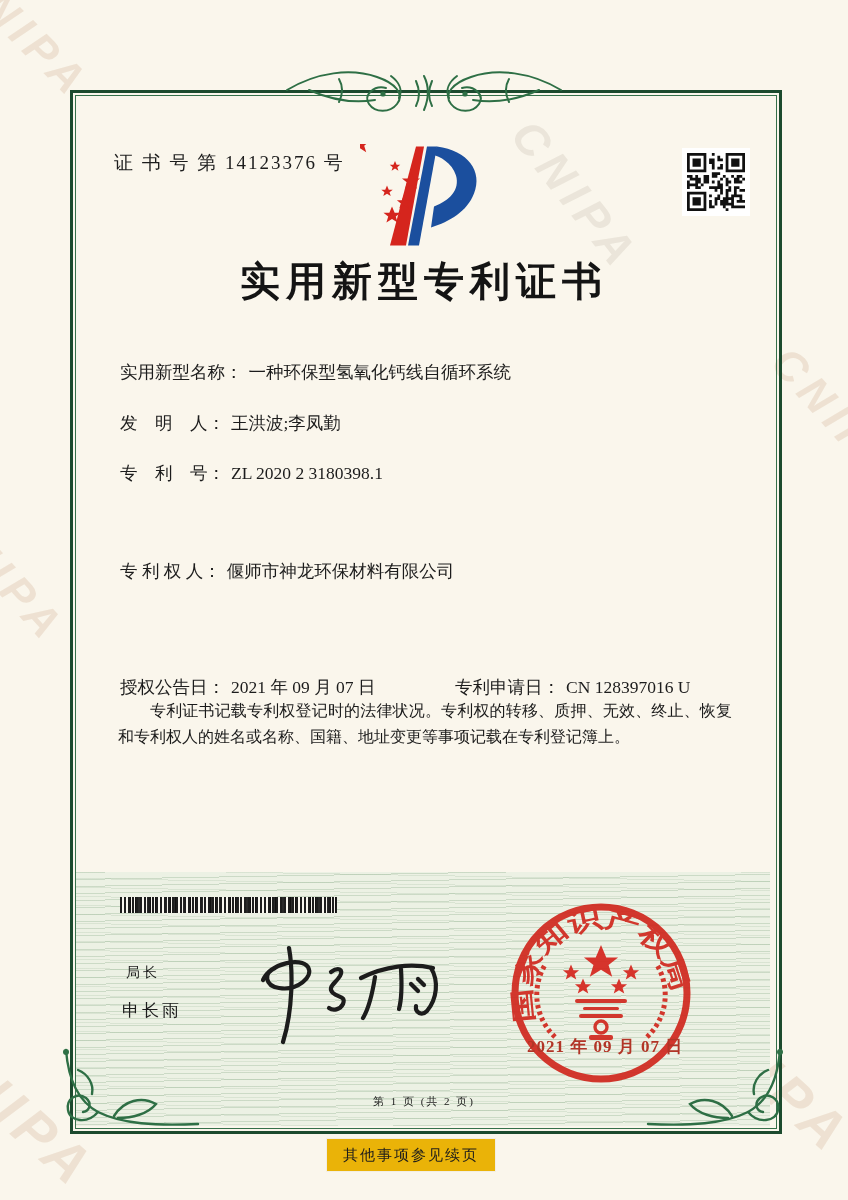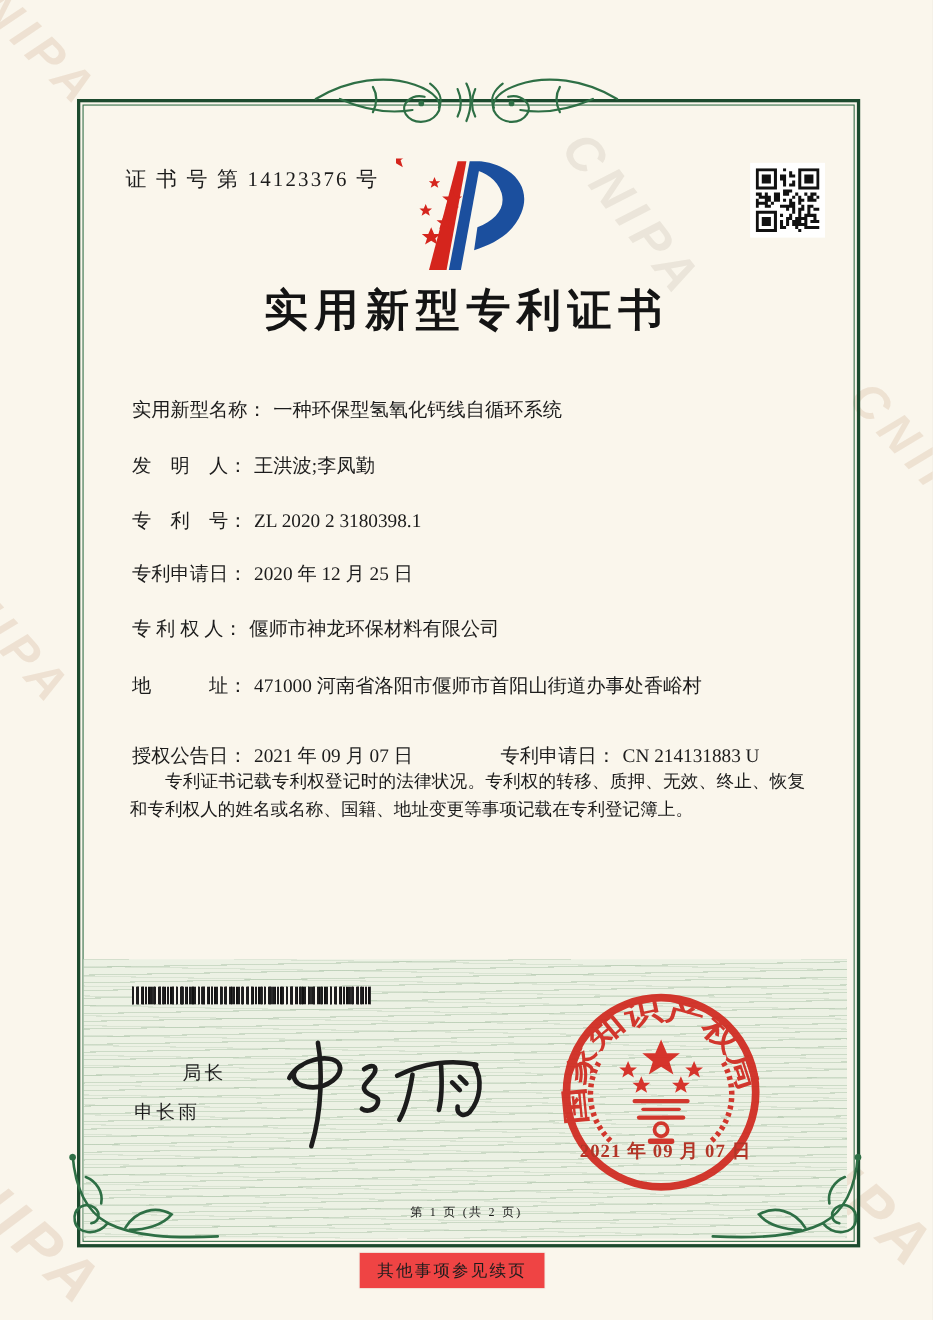--- a/index.html
+++ b/index.html
@@ -52,33 +52,33 @@
              font-size:16px;line-height:26px;text-align:justify;color:#1a1a1a;}
   .body-text p{margin:0;text-indent:2em;}
   
   .barcode{position:absolute;left:120px;top:897px;width:217px;height:16px;
     background:
       repeating-linear-gradient(90deg,#1d1d1d 0 2px,transparent 2px 4px),
       repeating-linear-gradient(90deg,#111 0 1px,transparent 1px 5px),
       repeating-linear-gradient(90deg,#2a2a2a 0 2px,transparent 2px 9px);
     background-color:#f8f6ef;}
   
-  .officer-title{position:absolute;left:126px;top:964px;font-size:17px;
-     font-family:Liberation Mono, monospace;font-weight:500;letter-spacing:3px;margin-left:40px;}
+  .officer-title{position:absolute;left:126px;top:964px;font-size:14px;
+     font-family:Liberation Mono, monospace;font-weight:500;letter-spacing:3px;}
   .officer-name{position:absolute;left:122px;top:999px;font-size:17px;
      font-family:"Liberation Sans","DejaVu Sans",sans-serif;font-weight:500;letter-spacing:3px;}
   .signature{position:absolute;left:225px;top:936px;}
   
   .seal{position:absolute;left:509px;top:901px;width:184px;height:184px;opacity:.92;}
   .seal-date{position:absolute;left:527px;top:1035px;font-size:17px;font-weight:bold;
              color:#b23527;letter-spacing:1px;white-space:nowrap;}
   
   .page-info{position:absolute;left:0;right:0;top:1094px;text-align:center;
              font-size:11px;letter-spacing:2px;}
-  .note-box{position:absolute;left:327px;top:1139px;width:168px;height:32px;background:#ef4444;
+  .note-box{position:absolute;left:327px;top:1139px;width:168px;height:32px;background:#eab308;
             box-shadow:0 0 0 1px rgba(0,0,0,0.03);
             display:flex;align-items:center;justify-content:center;
             font-size:15px;letter-spacing:2px;}
 </style>
 </head>
 <body>
 
 <div class="cert">
 
   <div class="wm wm1">CNIPA</div>
@@ -159,33 +159,27 @@
 
   <div class="row" style="top:360px">
     <span class="lbl">实用新型名称：</span><span class="val">一种环保型氢氧化钙线自循环系统</span>
   </div>
   <div class="row" style="top:411px">
     <span class="lbl">发　明　人：</span><span class="val">王洪波;李凤勤</span>
   </div>
   <div class="row" style="top:461px">
     <span class="lbl">专　利　号：</span><span class="val">ZL 2020 2 3180398.1</span>
   </div>
-  <div class="row" style="top:509px">
-    <span class="lbl">专利申请日：</span><span class="val">2020 年 12 月 25 日</span>
-  </div>
   <div class="row" style="top:559px">
     <span class="lbl">专 利 权 人：</span><span class="val">偃师市神龙环保材料有限公司</span>
-  </div>
-  <div class="row" style="top:611px">
-    <span class="lbl">地　　　址：</span><span class="val">471000 河南省洛阳市偃师市首阳山街道办事处香峪村</span>
   </div>
   <div class="row" style="top:675px">
     <span class="lbl">授权公告日：</span><span class="val">2021 年 09 月 07 日</span>
     <span class="grant-no">
-      <span>专利申请日：</span><span class="val">CN 214131883 U</span>
+      <span>专利申请日：</span><span class="val">CN 128397016 U</span>
     </span>
   </div>
 
   <div class="body-text">
     <p>专利证书记载专利权登记时的法律状况。专利权的转移、质押、无效、终止、恢复和专利权人的姓名或名称、国籍、地址变更等事项记载在专利登记簿上。</p>
   </div>
 
   <div class="barcode"></div>
 
   <div class="officer-title">局长</div>

